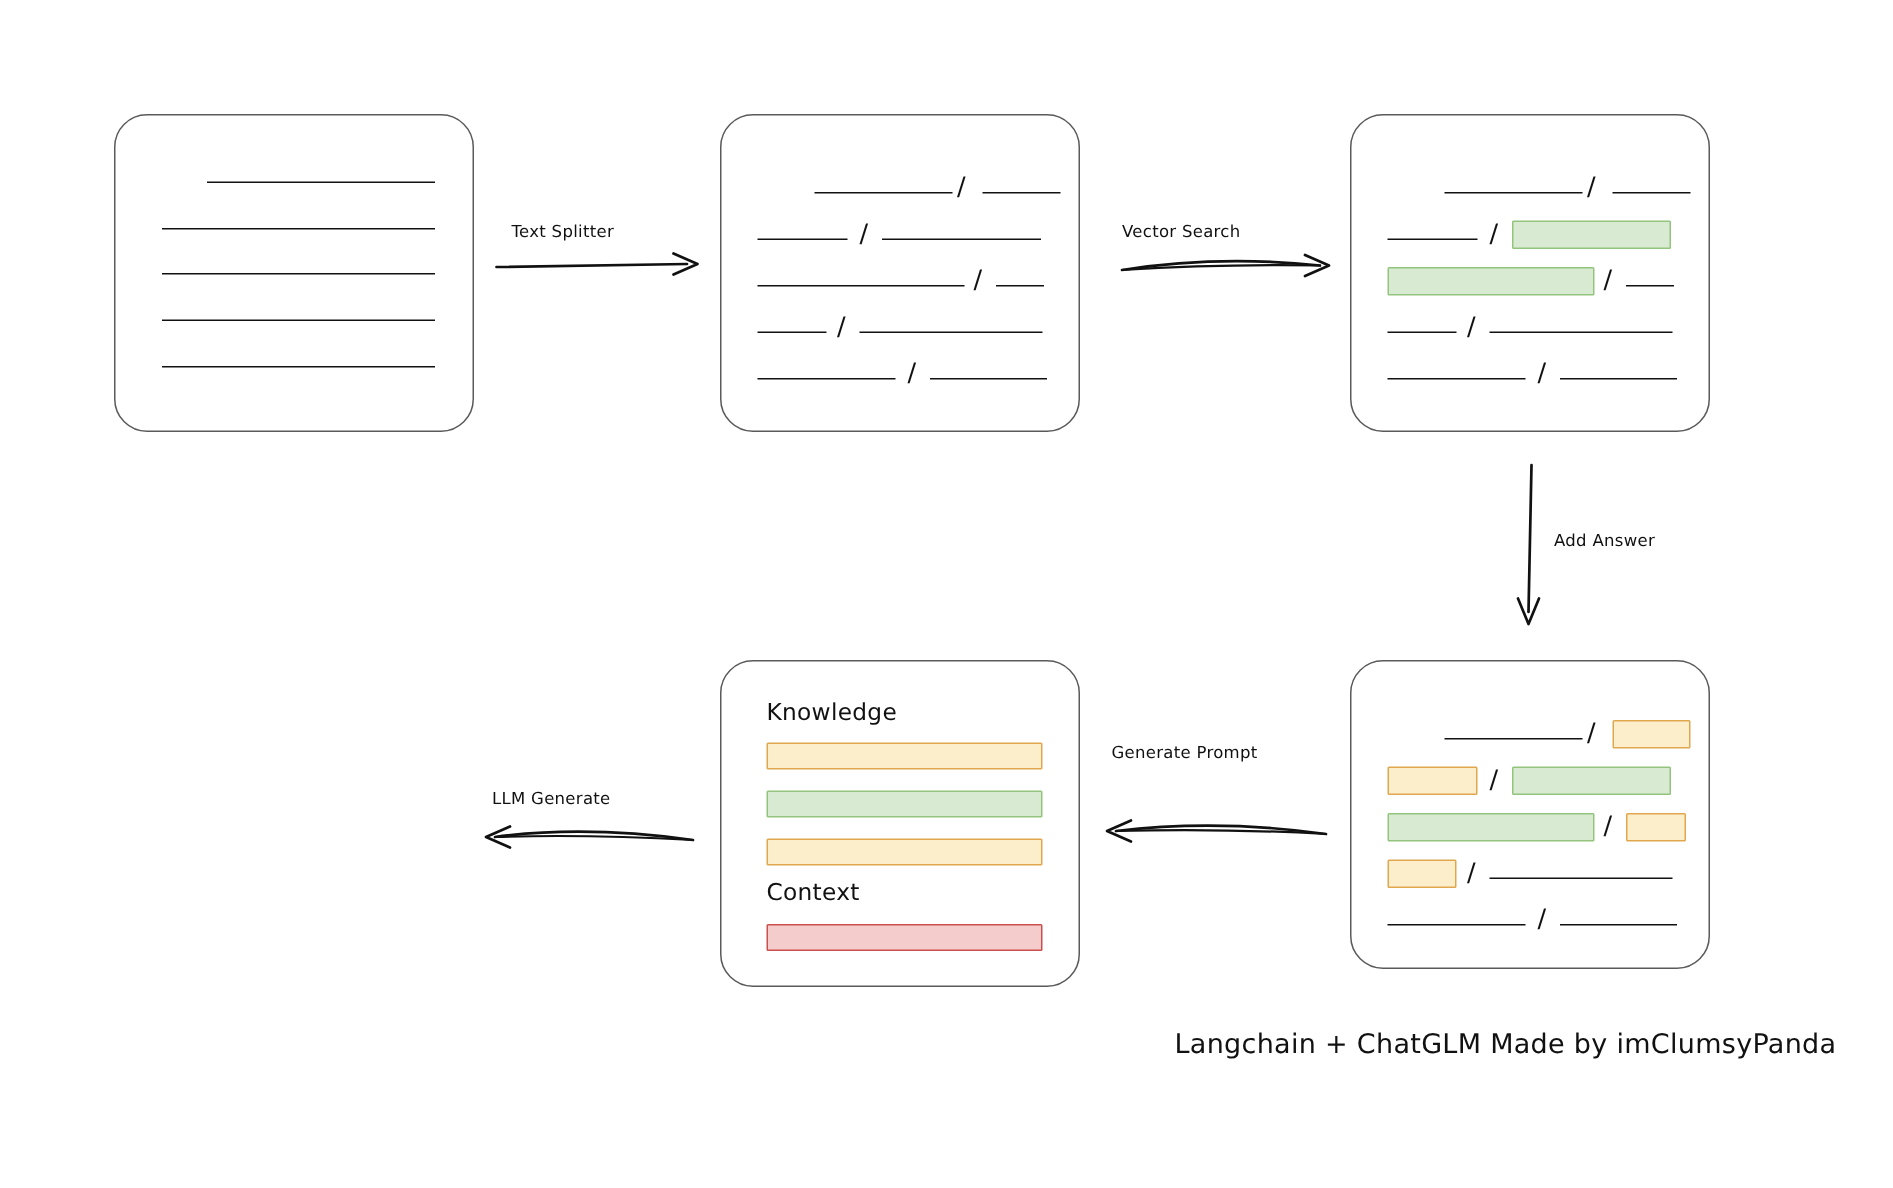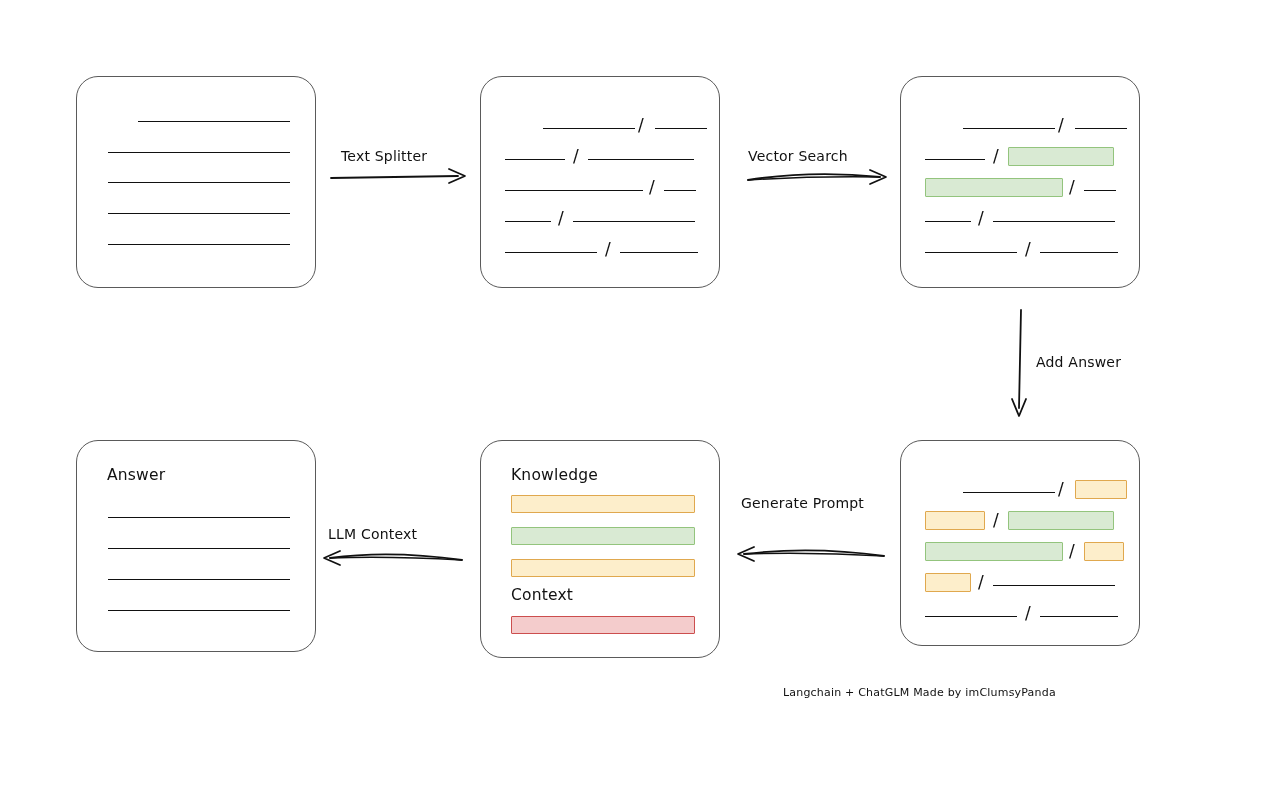--- a/index.html
+++ b/index.html
@@ -53,28 +53,28 @@
     border-width: 1.4px;
     border-style: solid;
     border-radius: 1px;
   }
   .chip.green  { background: #d9ead3; border-color: #93c47d; }
   .chip.yellow { background: #fdeecb; border-color: #e0a84e; }
   .chip.red    { background: #f4cccc; border-color: #cc4e4e; }
 
   .edge-label {
     position: absolute;
-    font-size: 14px;
+    font-size: 11px;
     letter-spacing: 0.2px;
     color: #111111;
     white-space: nowrap;
   }
   .footer-note {
     position: absolute;
-    font-size: 11px;
+    font-size: 18px;
     letter-spacing: 0.2px;
     color: #111111;
     white-space: nowrap;
   }
   svg.arrow-layer {
     position: absolute;
     left: 0;
     top: 0;
     width: 1262px;
     height: 792px;
@@ -134,27 +134,20 @@
 
     <div class="rule" style="left:24px;  top:144px; width:46px;"></div>
     <div class="slash" style="left:77px;  top:133px;">/</div>
     <div class="rule" style="left:92px;  top:144px; width:122px;"></div>
 
     <div class="rule" style="left:24px;  top:175px; width:92px;"></div>
     <div class="slash" style="left:124px; top:164px;">/</div>
     <div class="rule" style="left:139px; top:175px; width:78px;"></div>
   </div>
 
-  <div class="doc-box" style="left:76px; top:440px; width:240px; height:212px;">
-    <div class="box-label" style="left:30px; top:25px;">Answer</div>
-    <div class="rule" style="left:31px; top:76px;  width:182px;"></div>
-    <div class="rule" style="left:31px; top:107px; width:182px;"></div>
-    <div class="rule" style="left:31px; top:138px; width:182px;"></div>
-    <div class="rule" style="left:31px; top:169px; width:182px;"></div>
-  </div>
 
   <div class="doc-box" style="left:480px; top:440px; width:240px; height:218px;">
     <div class="box-label" style="left:30px; top:25px;">Knowledge</div>
     <div class="chip yellow" style="left:30px; top:54px;  width:184px; height:18px;"></div>
     <div class="chip green" style="left:30px; top:86px;  width:184px; height:18px;"></div>
     <div class="chip yellow" style="left:30px; top:118px; width:184px; height:18px;"></div>
     <div class="box-label" style="left:30px; top:145px;">Context</div>
     <div class="chip red" style="left:30px; top:175px; width:184px; height:18px;"></div>
   </div>
 
@@ -213,17 +206,17 @@
   </svg>
 
   <div class="edge-label" style="left:341px; top:148px;">Text Splitter</div>
 
   <div class="edge-label" style="left:748px; top:148px;">Vector Search</div>
 
   <div class="edge-label" style="left:1036px; top:354px;">Add Answer</div>
 
   <div class="edge-label" style="left:741px; top:495px;">Generate Prompt</div>
 
-  <div class="edge-label" style="left:328px; top:526px;">LLM Context</div>
+  <div class="edge-label" style="left:328px; top:526px;">LLM Generate</div>
 
   <div class="footer-note" style="left:783px; top:686px;">Langchain + ChatGLM Made by imClumsyPanda</div>
 
 </div>
 
 </body></html>

